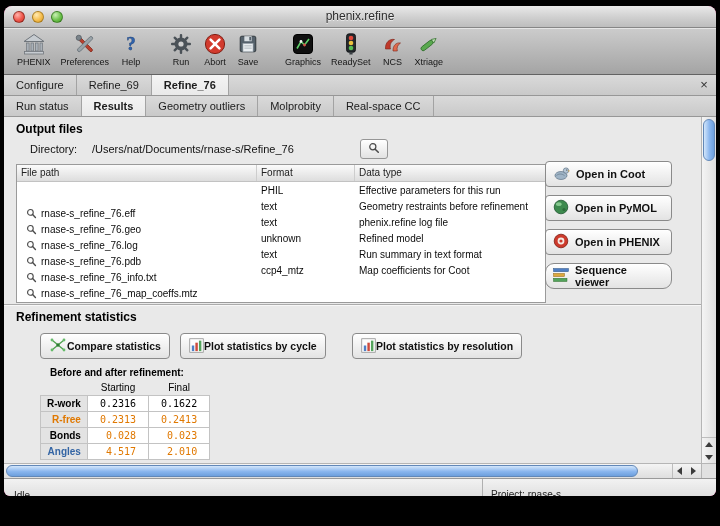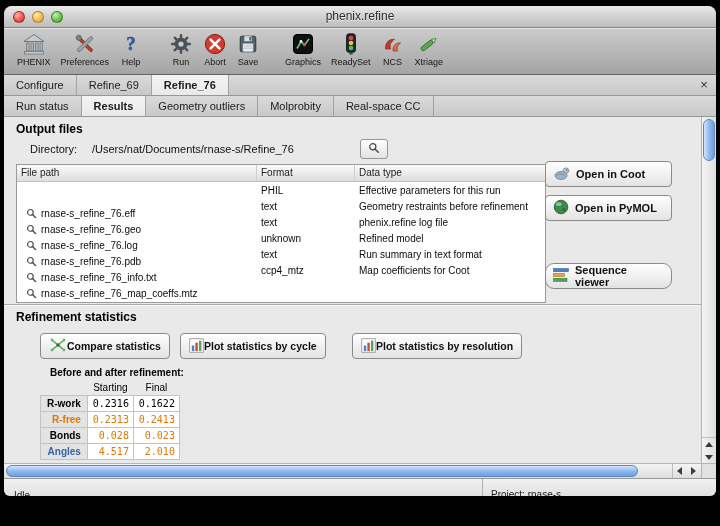--- a/index.html
+++ b/index.html
@@ -75,21 +75,21 @@
               display:flex; align-items:center; padding:0 8px;
               font-size:10.5px; font-weight:bold; color:#101010;
               box-shadow:inset 0 1px 0 #fff; white-space:nowrap; }
 
   .subtitle { position:absolute; left:16px; top:250px; font-size:10px; font-weight:bold; color:#000;padding-left:30px; }
 
   
   .stats { position:absolute; left:36px; top:264px; border-collapse:collapse; font-size:10px; color:#000; }
   .stats thead th { border:none; background:none; font-weight:normal; padding:1px 4px 2px; text-align:center;margin-left:16px; }
   .stats tbody th { font-weight:bold; text-align:right; padding:2px 6px; background:#e3e3e3; border:1px solid #c3c3c3; }
-  .stats td { background:#fff; border:1px solid #c3c3c3; text-align:right; padding:2px 4px; min-width:46px;
+  .stats td { background:#fff; border:1px solid #c3c3c3; text-align:right; padding:2px 12px; min-width:46px;
               font-family:"DejaVu Sans Mono", monospace; font-size:10px; }
   .row-rfree th, .row-rfree td { color:#e07800; }
   .row-bonds td { color:#e07800; }
   .row-angles th { color:#3465a4; }
   .row-angles td { color:#e07800; }
 
   
   .vscroll { position:absolute; top:0; right:0; width:15px; height:346px;
              background:linear-gradient(90deg,#f4f4f4,#dedede); border-left:1px solid #b5b5b5; }
   .vthumb { position:absolute; left:1px; top:2px; width:12px; height:42px; border-radius:6px;
@@ -362,20 +362,28 @@
             </svg></span>
       <span>Open in Coot</span>
     </div>
     <div class="side-btn" style="top:78px;">
       <span><svg width="16" height="16" viewBox="0 0 16 16">
               <circle cx="8" cy="8" r="6.8" fill="#3d8a4e" stroke="#215531" stroke-width="0.8"></circle>
               <ellipse cx="5.8" cy="5.2" rx="2.8" ry="1.9" fill="#8fcf97" opacity="0.9"></ellipse>
               <circle cx="11" cy="10.5" r="1.6" fill="#2c6b3a"></circle>
             </svg></span>
       <span>Open in PyMOL</span>
+    </div>
+    <div class="side-btn" style="top:112px;">
+      <span><svg width="16" height="16" viewBox="0 0 16 16">
+              <circle cx="8" cy="8" r="6.8" fill="#cd3a2c" stroke="#7e1d12" stroke-width="0.8"></circle>
+              <circle cx="8" cy="8" r="3.4" fill="#f3e9e2"></circle>
+              <circle cx="8" cy="8" r="1.6" fill="#cd3a2c"></circle>
+            </svg></span>
+      <span>Open in PHENIX</span>
     </div>
     <div class="side-btn" style="top:146px;border-radius:9px;">
       <span><svg width="16" height="16" viewBox="0 0 16 16">
               <rect x="0.5" y="1.5" width="15" height="3.2" fill="#4f7fc4" stroke="#2f5583" stroke-width="0.5"></rect>
               <rect x="0.5" y="6.4" width="11" height="3.2" fill="#dca83f" stroke="#8f6a1e" stroke-width="0.5"></rect>
               <rect x="0.5" y="11.3" width="13.5" height="3.2" fill="#53a35c" stroke="#2f6e2a" stroke-width="0.5"></rect>
             </svg></span>
       <span>Sequence viewer</span>
     </div>
 

